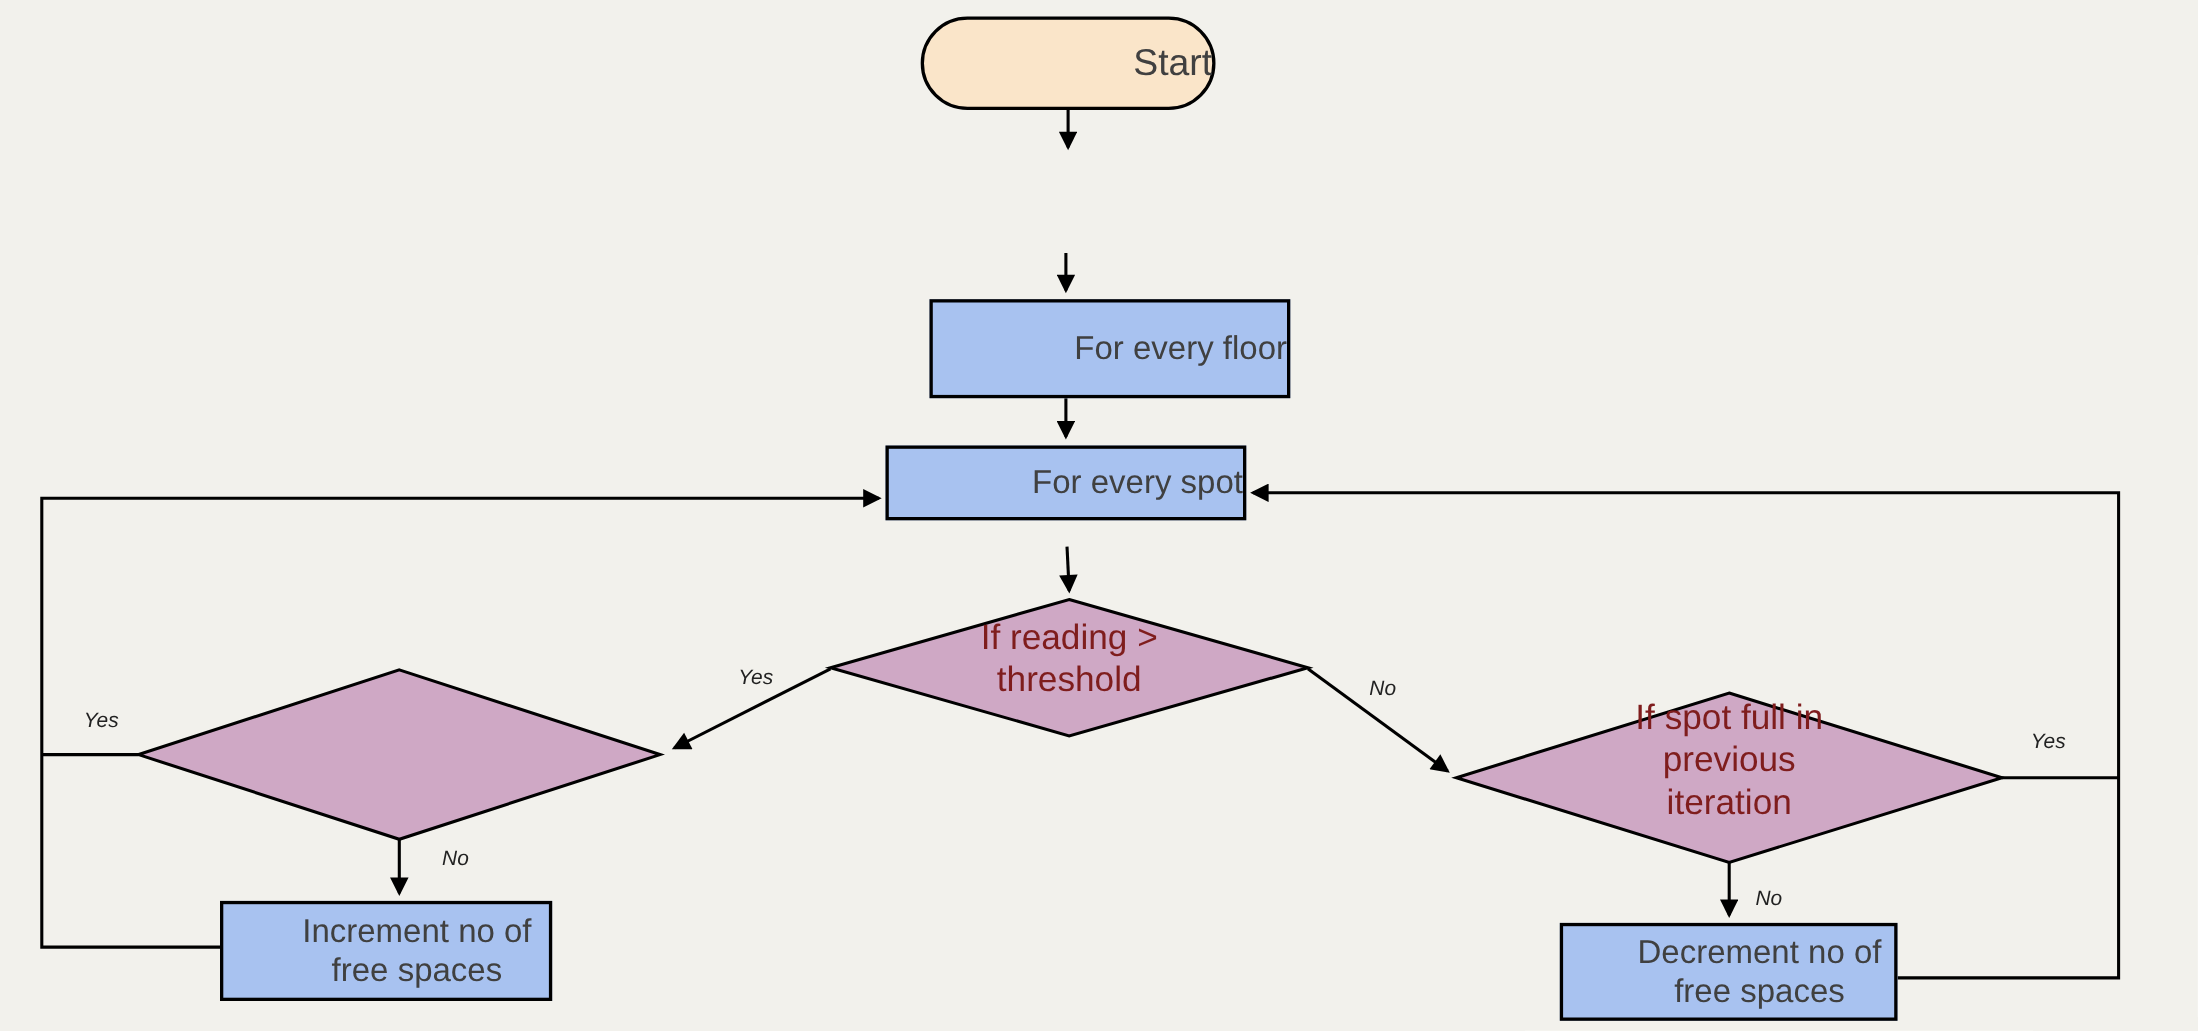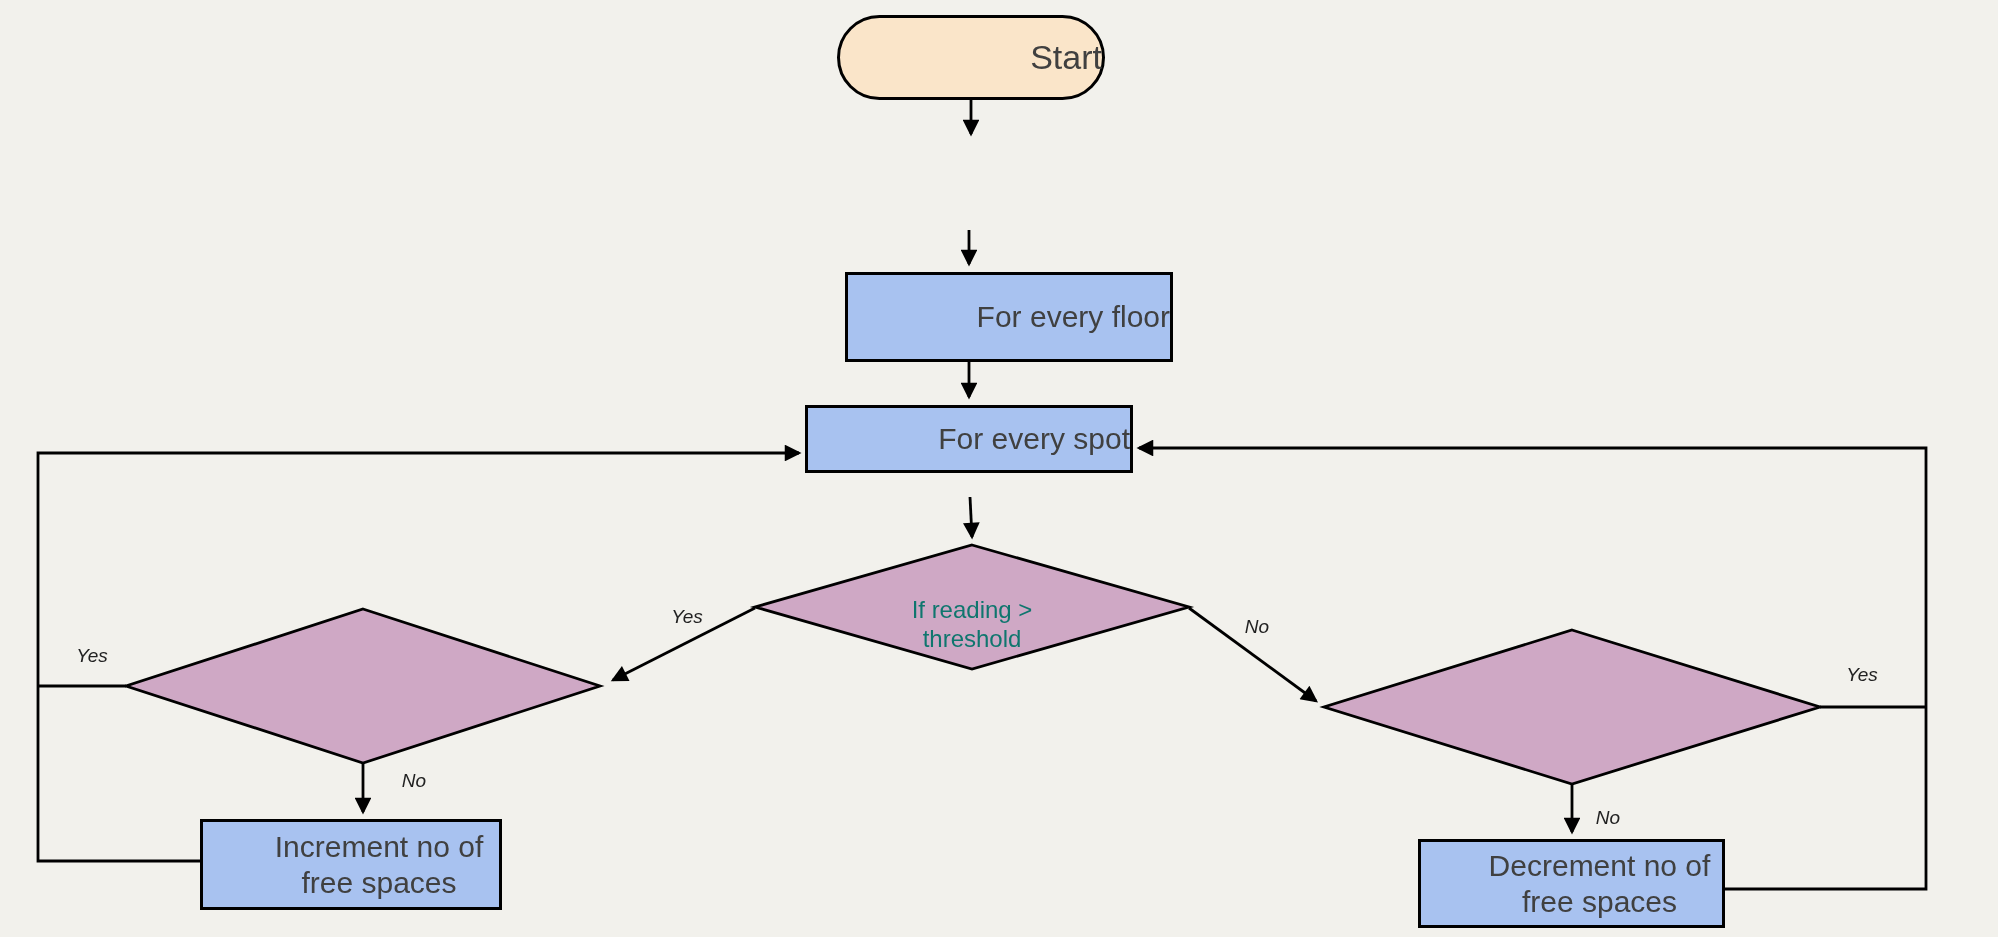--- a/index.html
+++ b/index.html
@@ -38,25 +38,25 @@
     border: 3px solid #000;
     border-radius: 44px;
     font-size: 34px;
   }
   .node .lbl { display: inline-block; }
 
   
   .diamond-label {
     position: absolute;
     display: flex;
-    align-items: flex-end;
+    align-items: flex-start;
     justify-content: center;
     text-align: center;
-    color: #0f766e;
-    font-size: 24px;
+    color: #7f1d1d;
+    font-size: 32px;
     line-height: 1.2;
     pointer-events: none;
   }
 
   .edge-label {
     position: absolute;
     transform: translate(-50%, -50%);
     font-size: 19px;
     color: #222;
     white-space: nowrap;
@@ -118,20 +118,23 @@
 
   <div class="node rect" style="left: 200px; top: 819px; width: 302px; height: 91px; background: rgb(168, 194, 240);">
     <span class="lbl" style="width:240px;">Increment no of free spaces</span>
   </div>
 
   <div class="diamond-label" style="left:862px; top:560px; width:220px; height:94px;">
     <span class="lbl">If reading &gt; threshold</span>
   </div>
 
 
+  <div class="diamond-label" style="left:1472px; top:633px; width:200px; height:148px;">
+    <span class="lbl">If spot full in previous iteration</span>
+  </div>
 
   <div class="edge-label" style="left:687px; top:617px;">Yes</div>
   <div class="edge-label" style="left:1257px; top:627px;">No</div>
   <div class="edge-label" style="left:92px; top:656px;">Yes</div>
   <div class="edge-label" style="left:414px; top:781px;">No</div>
   <div class="edge-label" style="left:1862px; top:675px;">Yes</div>
   <div class="edge-label" style="left:1608px; top:818px;">No</div>
 
 </div>
 

